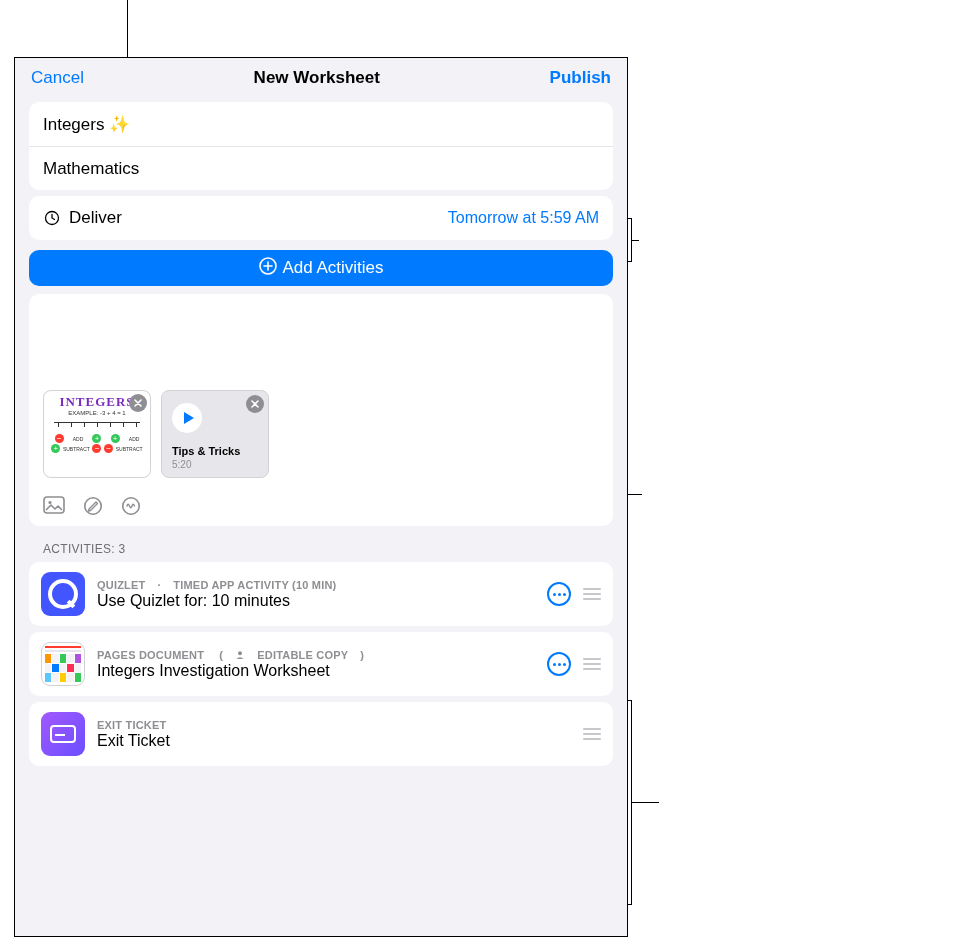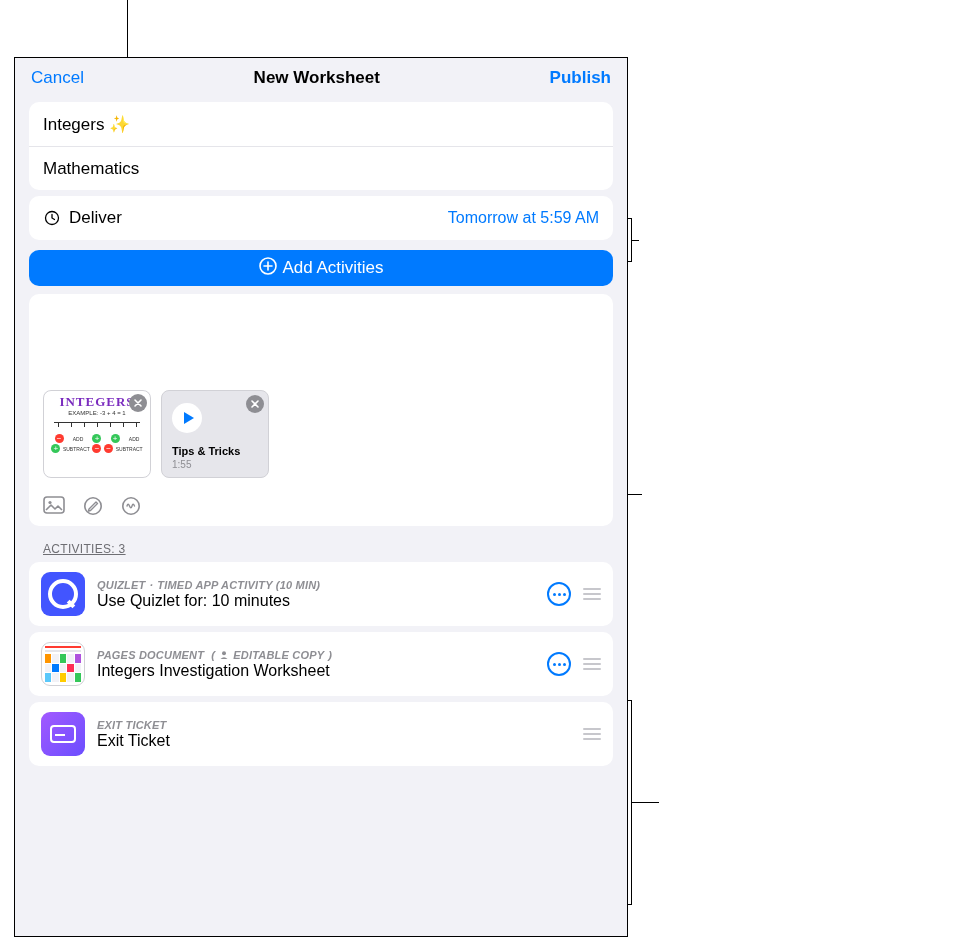--- a/index.html
+++ b/index.html
@@ -144,21 +144,20 @@
     gap:18px;
     margin-top:18px;
   }
   .media-toolbar svg { display:block; }
 
   .activities-header {
     font-size:12px;
     color:#6e6e73;
     letter-spacing:0.3px;
     margin:16px 28px 4px 28px;
-    text-decoration:underline;
   }
   .activity-card {
     background:#fff;
     border-radius:10px;
     margin:6px 14px;
     display:flex;
     align-items:center;
     padding:10px 10px 10px 12px;
     gap:12px;
   }
@@ -182,21 +181,21 @@
   .pages-bg { background:#fff; border:1px solid #d1d1d6; }
   .pages-inner { width:100%; height:100%; display:flex; flex-direction:column; padding:3px; gap:2px; }
   .pages-line { height:2px; background:#e5e5ea; }
   .pages-grid { display:grid; grid-template-columns:repeat(5,1fr); gap:1px; flex:1; }
   .pages-cell { background:#f2f2f7; }
   .exit-bg { background: linear-gradient(135deg,#a259ff,#6b4eff); }
   .exit-inner { width:26px; height:18px; border:2px solid #fff; border-radius:4px; position:relative; }
   .exit-inner::before { content:""; position:absolute; left:3px; top:7px; width:10px; height:2px; background:#fff; }
 
   .act-body { flex:1; min-width:0; }
-  .act-meta { font-size:11px; color:#8e8e93; font-weight:600; letter-spacing:0.2px; display:flex; align-items:center; gap:4px; flex-wrap:wrap;font-style:italic; }
+  .act-meta { font-size:11px; color:#8e8e93; font-weight:600; letter-spacing:0.2px; display:flex; align-items:center; gap:12px; flex-wrap:wrap; }
   .act-meta .sep { color:#8e8e93; }
   .act-title { font-size:16px; color:#000; margin-top:1px; }
   .people-icon { display:inline-flex; align-items:center; }
   .act-actions { display:flex; align-items:center; gap:10px; }
   .more-btn { width:24px; height:24px; border:2px solid #007aff; border-radius:50%; display:flex; align-items:center; justify-content:center; cursor:pointer; }
   .more-dots { display:flex; gap:2px; }
   .more-dots span { width:3px; height:3px; background:#007aff; border-radius:50%; }
   .drag-handle { display:flex; flex-direction:column; gap:3px; cursor:grab; padding:2px; }
   .drag-handle span { width:18px; height:2px; background:#c7c7cc; border-radius:1px; }
 
@@ -308,21 +307,21 @@
       <div class="attachment audio-att">
         <div class="att-remove">
           <svg width="10" height="10" viewBox="0 0 10 10">
               <path d="M2 2 L8 8 M8 2 L2 8" stroke="#fff" stroke-width="1.6" stroke-linecap="round"></path>
             </svg>
         </div>
         <div class="play-circle">
           <div class="play-tri"></div>
         </div>
         <div class="audio-name">Tips &amp; Tricks</div>
-        <div class="audio-dur">1:55</div>
+        <div class="audio-dur">5:20</div>
       </div>
     </div>
 
     <div class="media-toolbar">
       <span>
         <svg width="22" height="18" viewBox="0 0 22 18">
             <rect x="1" y="1" width="20" height="16" rx="3" fill="none" stroke="#8e8e93" stroke-width="1.6"></rect>
             <circle cx="7" cy="6.5" r="1.6" fill="#8e8e93"></circle>
             <path d="M3 14 L8 9 L12 13 L15 10 L19 14" fill="none" stroke="#8e8e93" stroke-width="1.6" stroke-linejoin="round"></path>
           </svg>

